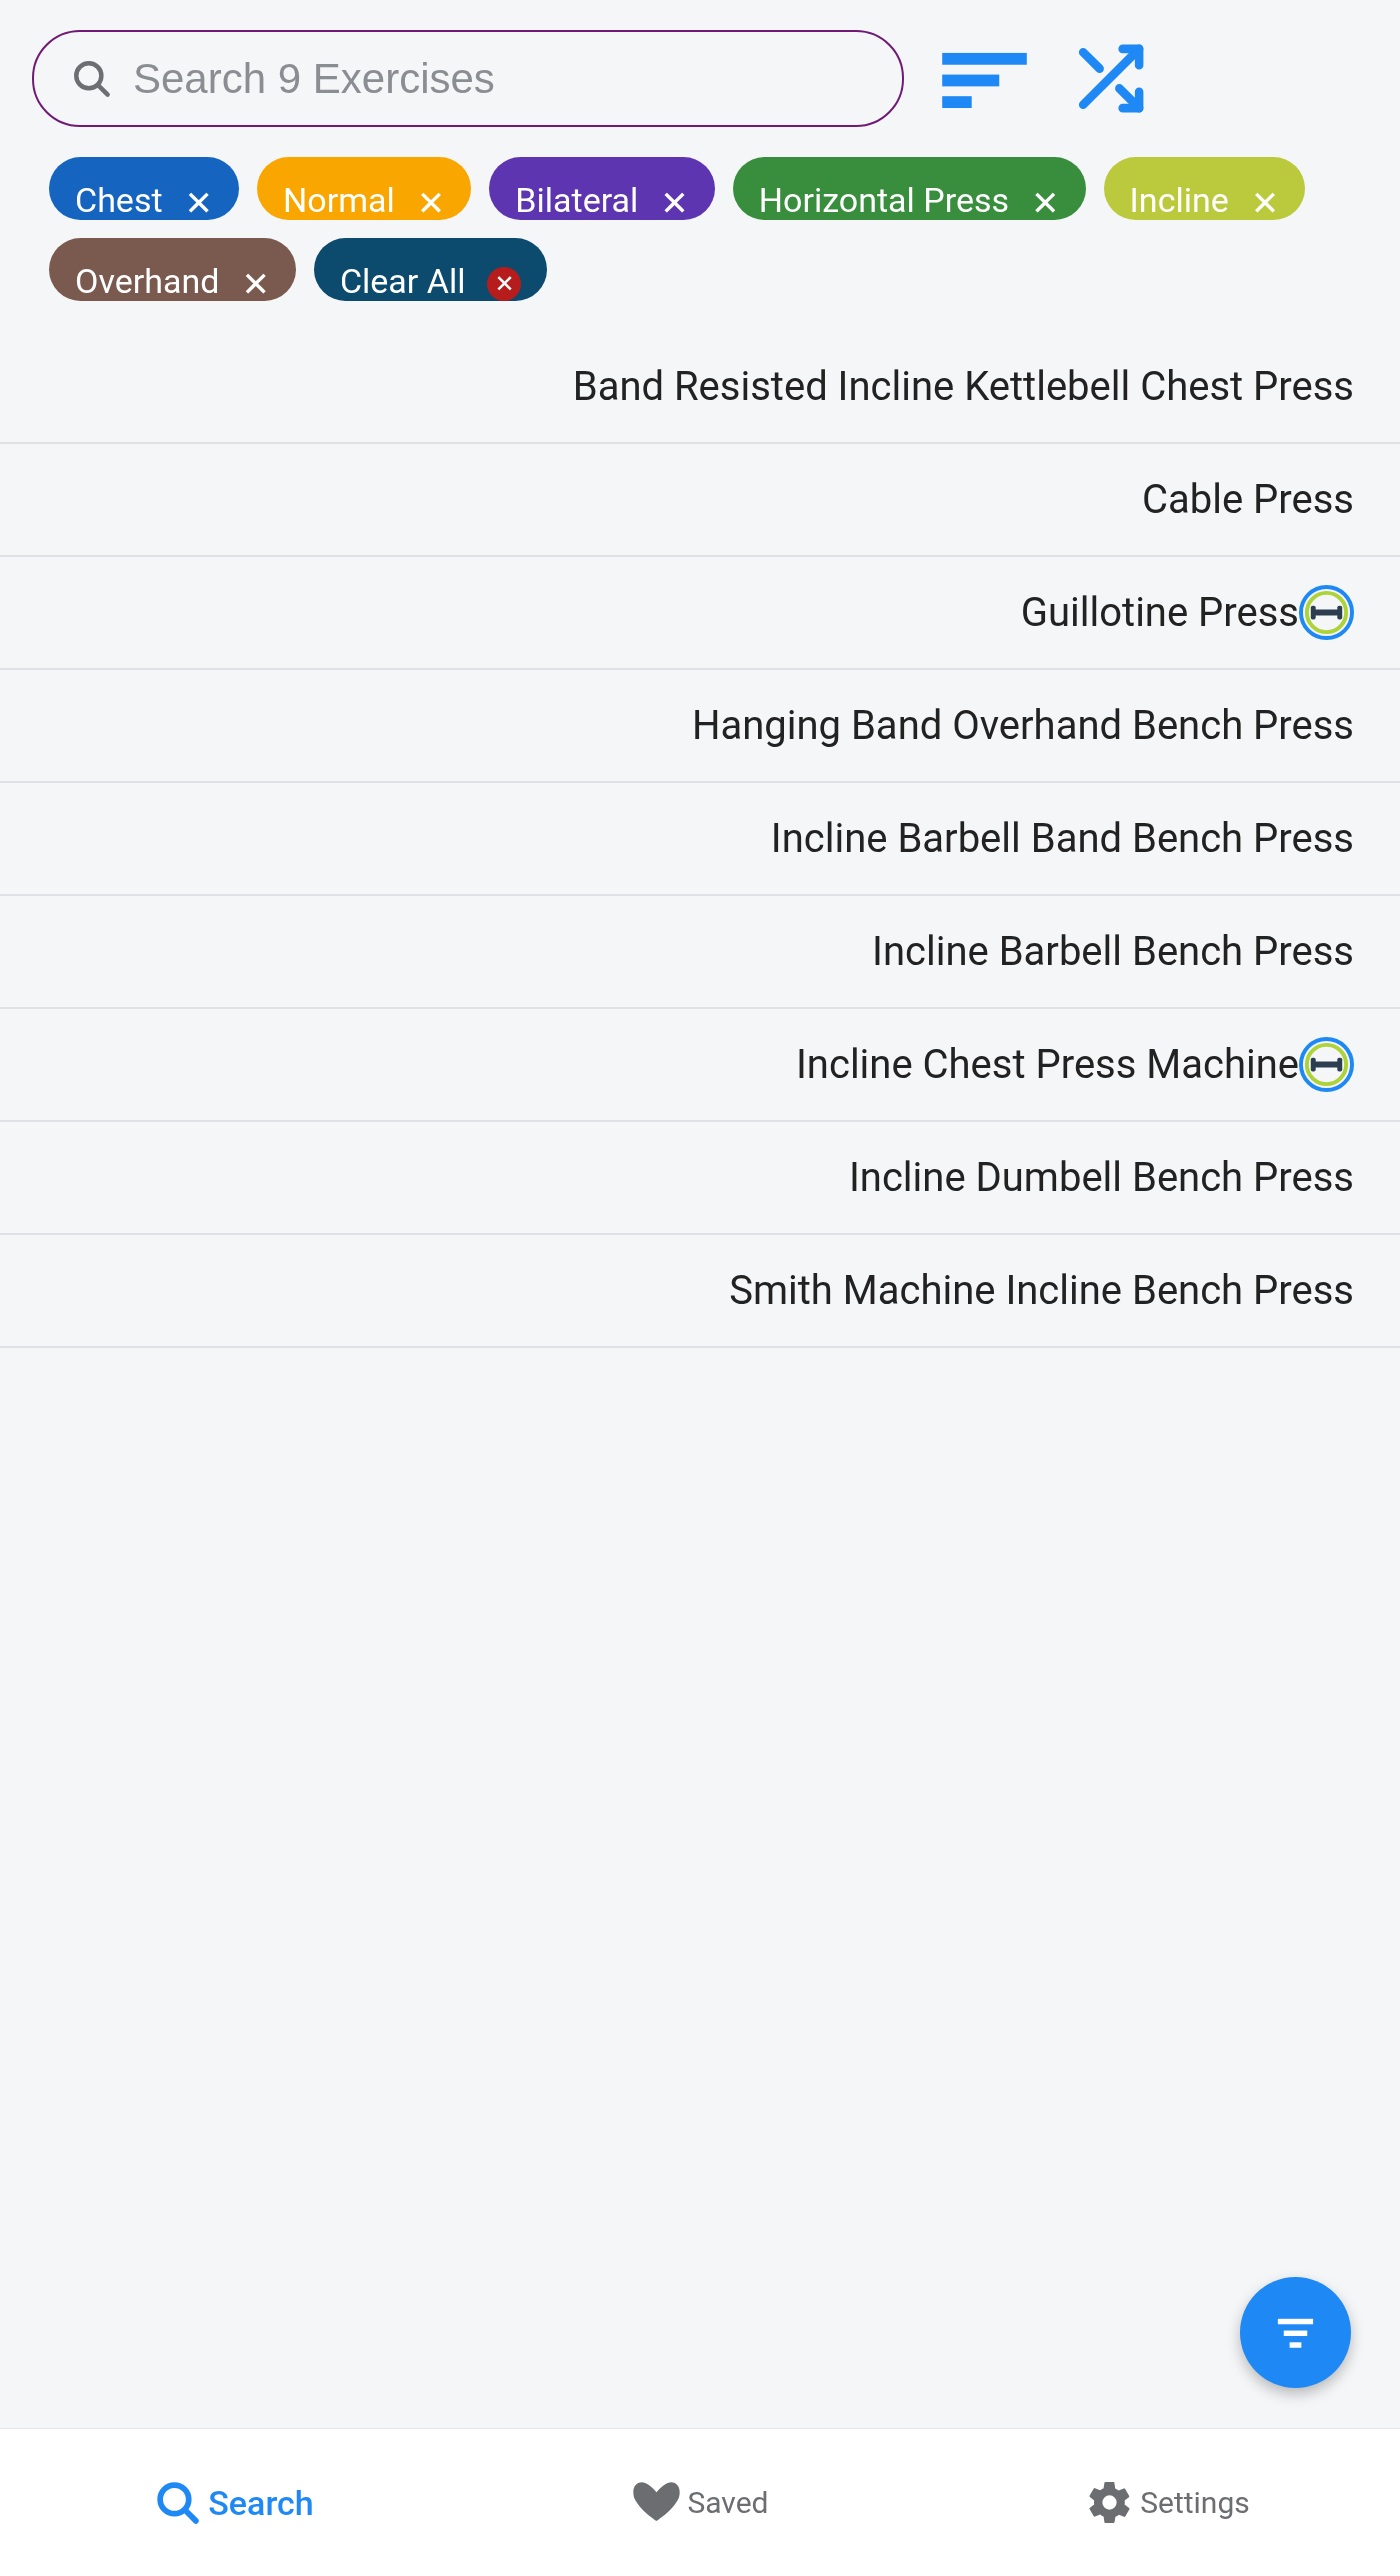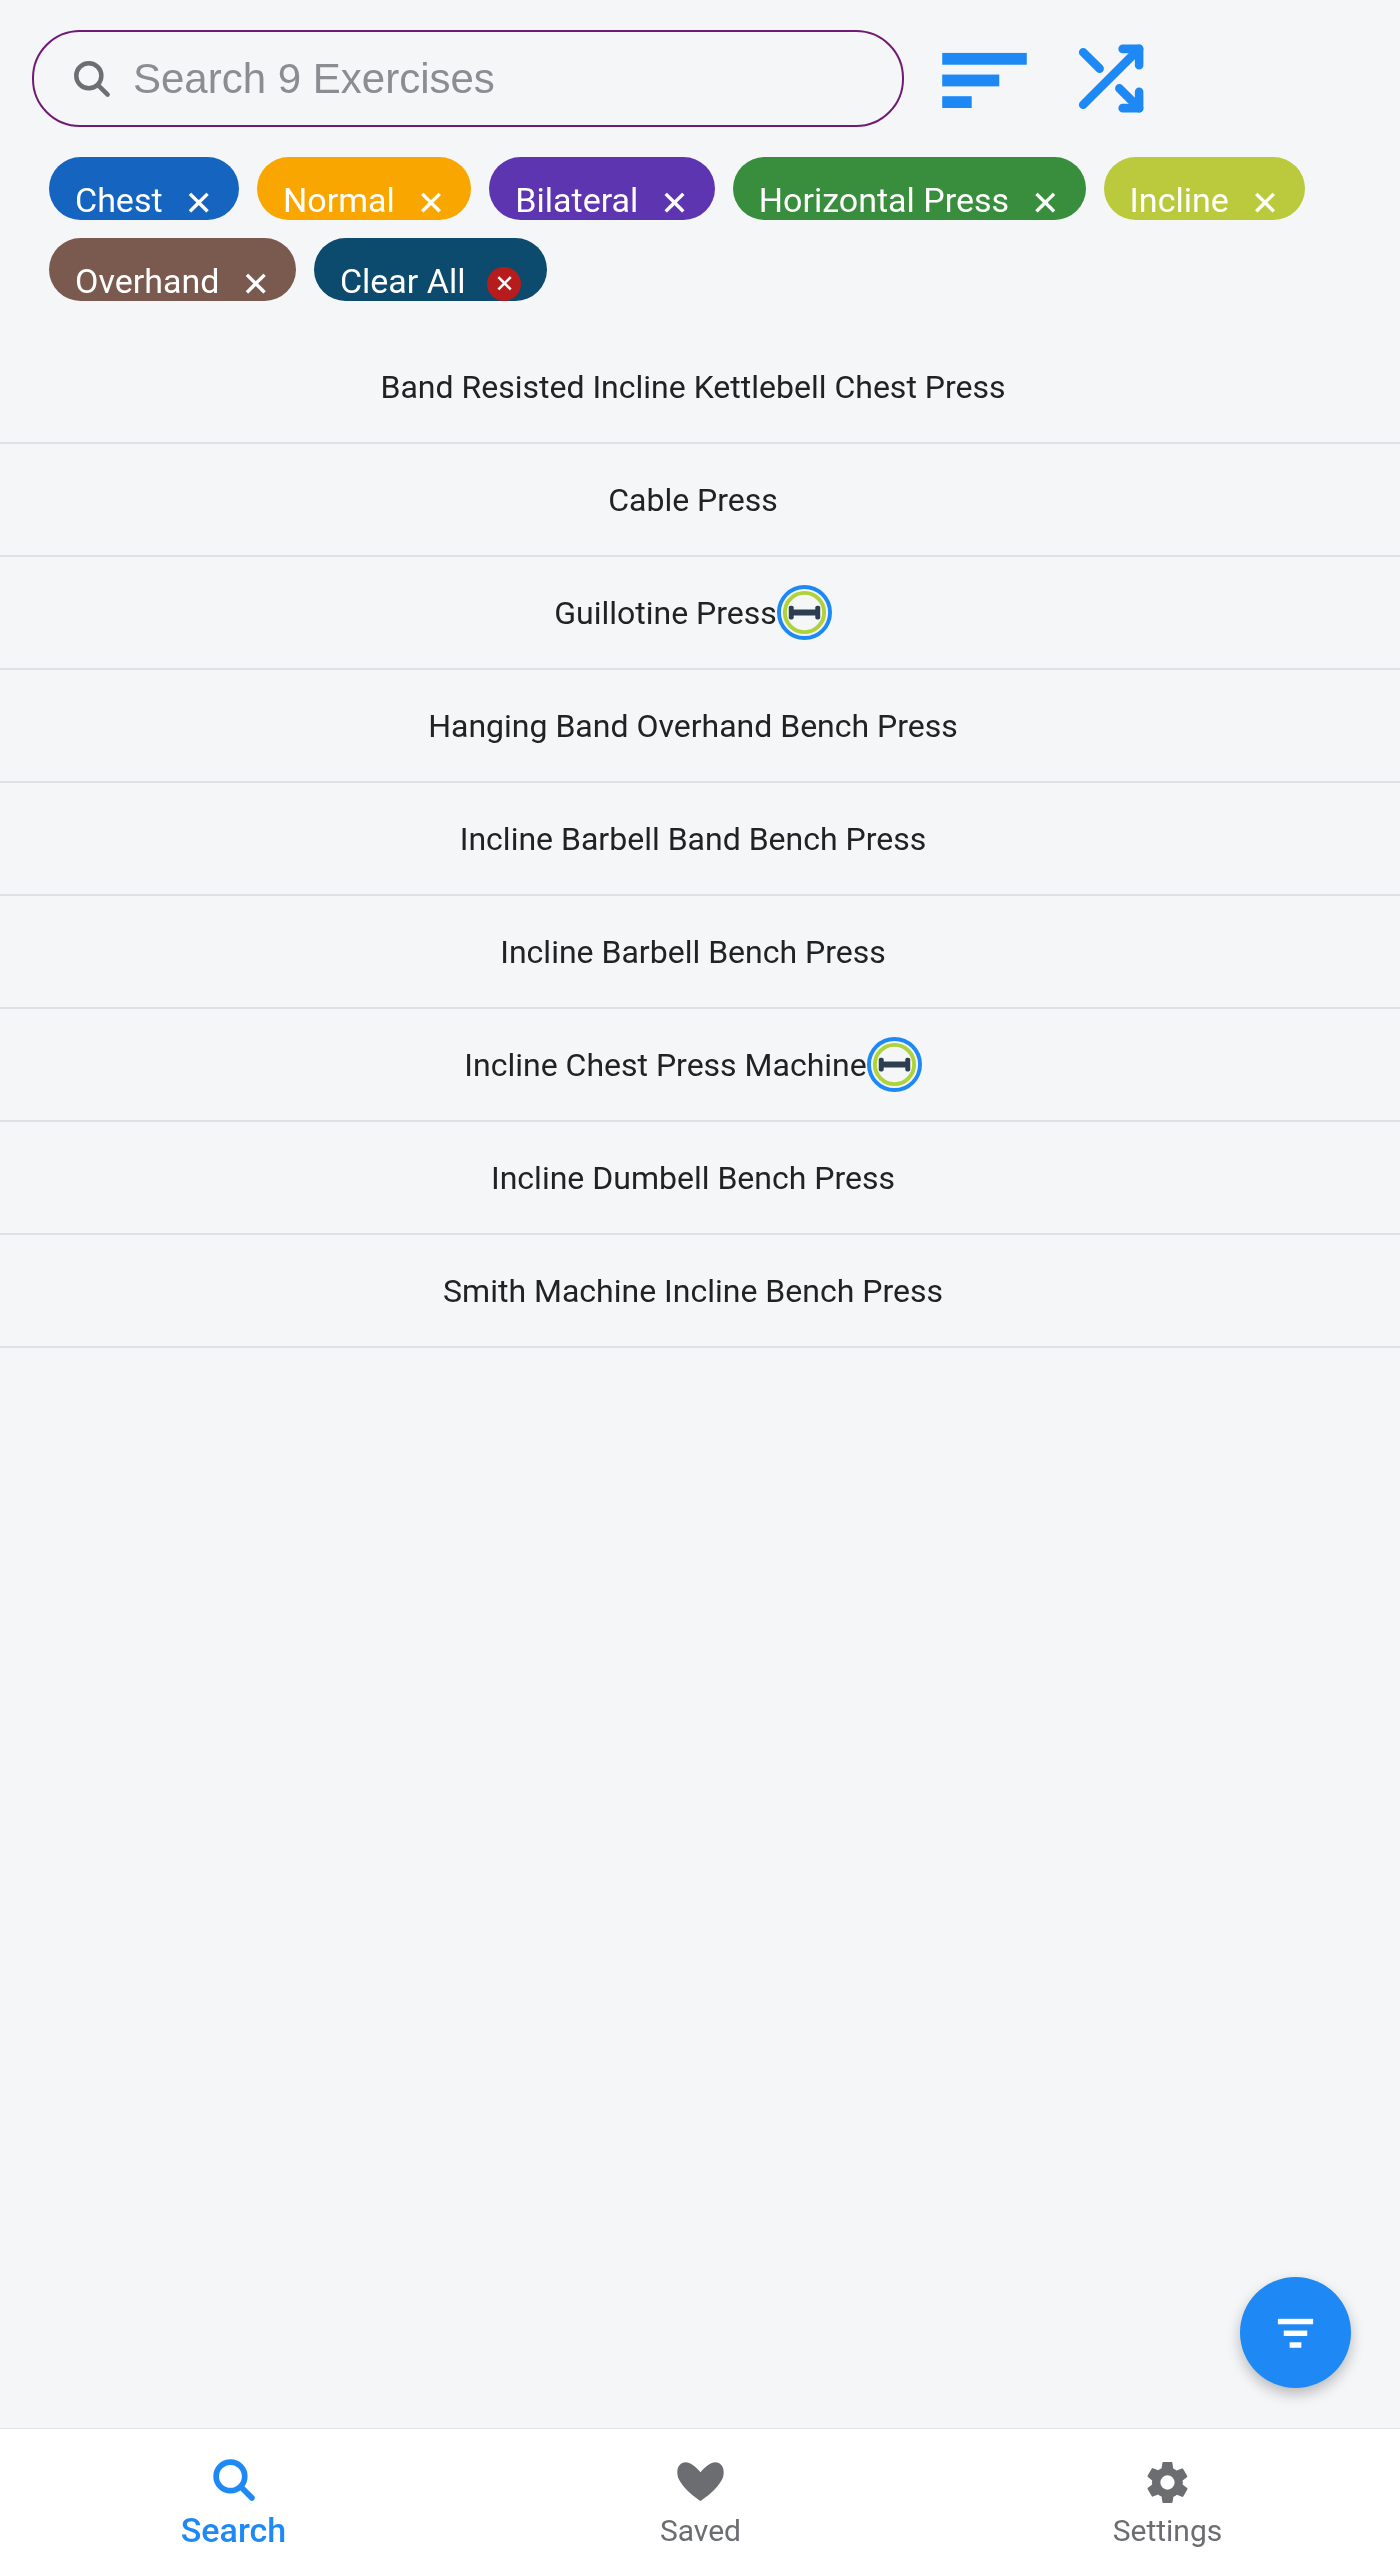--- a/index.html
+++ b/index.html
@@ -100,25 +100,25 @@
   }
 
   
   .list {
     flex: 1;
     overflow-y: auto;
   }
   .row {
     display: flex;
     align-items: center;
-    justify-content: center;
+    justify-content: flex-end;
     height: 113px;
     padding: 0 47px 0 32px;
     border-bottom: 2px solid #dfe1e4;
-    font-size: 32px;
+    font-size: 40px;
     color: #222;
     background: #f5f6f8;
   }
   .row:first-child { border-top: none; }
   .row .badge {
     width: 55px;
     height: 55px;
   }
 
   
@@ -143,21 +143,21 @@
   
   .bottomnav {
     height: 148px;
     background: #fff;
     display: flex;
     border-top: 1px solid #e3e4e7;
   }
   .navitem {
     flex: 1;
     display: flex;
-    flex-direction: column;
+    flex-direction: row;
     align-items: center;
     justify-content: center;
     gap: 6px;
     color: #6b6d71;
     cursor: pointer;
   }
   .navitem.active { color: #1E88F5; }
   .navitem .lbl { font-size: 30px; }
   .navitem.active .lbl { font-size: 34px; font-weight: 500; }
 </style>

